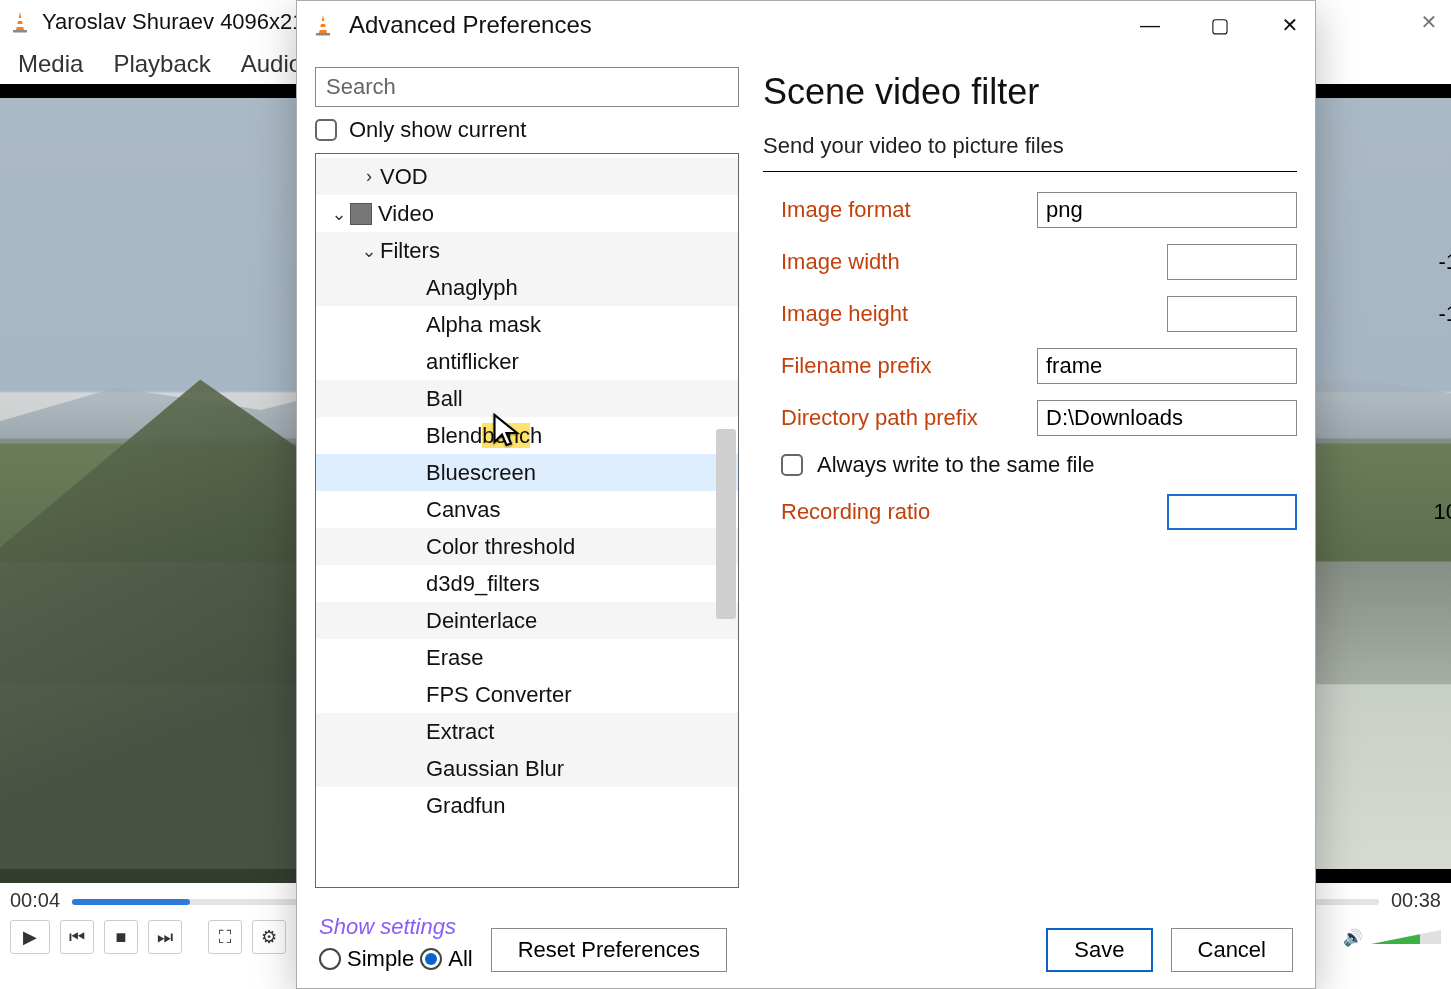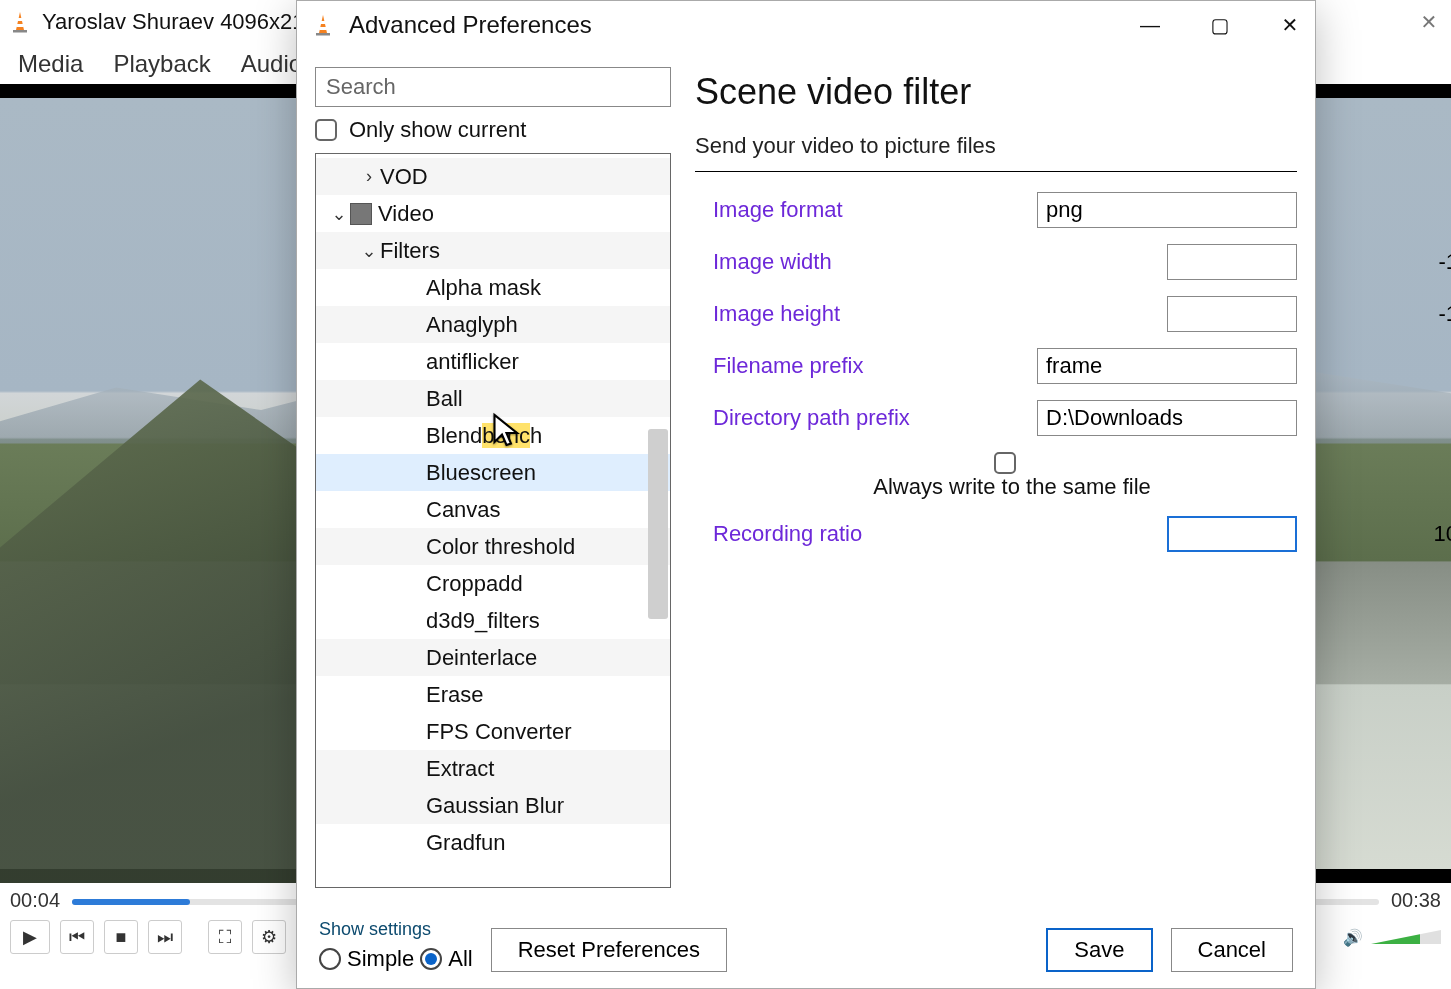--- a/index.html
+++ b/index.html
@@ -83,21 +83,21 @@
     font-size: 24px; color: #111;
   }
   .dlg-titlebar .ctrls { margin-left:auto; display:flex; gap:40px; align-items:center; }
   .dlg-titlebar .ctrls span { font-size:20px; width:30px; text-align:center; }
 
   .dlg-body {
     flex:1; display:flex; padding: 18px 18px 0 18px; gap: 24px; min-height:0;
   }
 
   
-  .left-col { width: 356px; display:flex; flex-direction:column; gap:10px; }
+  .left-col { width: 424px; display:flex; flex-direction:column; gap:10px; }
   .search-box {
     height: 40px; border:1px solid #888; font-size:22px; padding:0 10px; color:#666;
     display:flex; align-items:center;
   }
   .only-cur { display:flex; align-items:center; gap:12px; font-size:22px; color:#111; }
   .chk { width:22px; height:22px; border:2px solid #666; border-radius:5px; background:#fff; }
   .tree-wrap {
     flex:1; border:1px solid #666; position:relative; overflow:hidden;
     background:#fff;
   }
@@ -117,34 +117,34 @@
 
   
   .tree-sb { position:absolute; right:2px; top:275px; width:20px; height:190px; background:#cfcfcf; border-radius:3px; }
 
   
   .right-pane { flex:1; display:flex; flex-direction:column; }
   .pane-title { font-size:36px; color:#111; padding-top:4px; }
   .pane-sub   { font-size:22px; color:#222; margin-top:20px; padding-bottom:12px; border-bottom:1px solid #000; width:100%; }
   .form { margin-top:20px; display:flex; flex-direction:column; gap:16px; }
   .form-row { display:flex; align-items:center; }
-  .form-row .lbl { font-size:22px; color:#6d28d9; flex:1; padding-left:18px;}
+  .form-row .lbl { font-size:22px; color:#c2410c; flex:1; padding-left:18px;}
   .txt { height:36px; border:1px solid #888; font-size:22px; padding:0 8px; display:flex; align-items:center; width:260px; }
   .spin { height:36px; border:1px solid #888; width:130px; display:flex; align-items:center; }
   .spin.focus { border:1px solid #1a6fd6; box-shadow:0 0 0 1px #1a6fd6 inset; }
   .spin input { flex:1; border:none; outline:none; text-align:right; font-size:22px; padding-right:6px; background:transparent;}
   .chkrow-lbl { font-size:22px; color:#111; margin-left:14px;}
 
   
   .dlg-footer {
     height: 100px; padding: 8px 22px 16px 22px;
     display:flex; align-items:flex-end; gap:18px;
   }
   .show-settings { display:flex; flex-direction:column; gap:6px; }
-  .show-settings .title { font-size:18px; color:#0c4a6e; }
+  .show-settings .title { font-size:22px; color:#8b5cf6;font-style:italic; }
   .radios { display:flex; align-items:center; gap:6px; font-size:22px; }
   .radio { width:22px; height:22px; border:2px solid #444; border-radius:50%; display:inline-flex; align-items:center; justify-content:center; }
   .radio .dot { width:12px; height:12px; border-radius:50%; background:#0a63c9; display:none; }
   .radio.on .dot { display:block; }
   .bigbtn {
     height:44px; border:1px solid #888; padding:0 26px; font-size:22px; background:#fff;
     display:flex; align-items:center;
   }
   .bigbtn.primary { border:2px solid #0a63c9; }
   .spacer { flex:1; }
@@ -249,28 +249,28 @@
               <span class="arrow">⌄</span>
             <span class="cat-icon"></span>
             <span>Video</span>
           </div>
           <div class="tree-row alt">
             <span class="pad1"></span>
               <span class="arrow">⌄</span>
             <span>Filters</span>
           </div>
 
+          <div class="tree-row alt">
+              <span class="pad3"></span>
+              <span>Anaglyph</span>
+            </div>
           <div class="tree-row">
               <span class="pad3"></span>
               <span>Alpha mask</span>
             </div>
-          <div class="tree-row alt">
-              <span class="pad3"></span>
-              <span>Anaglyph</span>
-            </div>
           <div class="tree-row">
               <span class="pad3"></span>
               <span>antiflicker</span>
             </div>
           <div class="tree-row alt">
               <span class="pad3"></span>
               <span>Ball</span>
             </div>
           <div class="tree-row">
               <span class="pad3"></span>
@@ -280,24 +280,20 @@
               <span class="pad3"></span>
               <span>Bluescreen</span>
             </div>
           <div class="tree-row">
               <span class="pad3"></span>
               <span>Canvas</span>
             </div>
           <div class="tree-row alt">
               <span class="pad3"></span>
               <span>Color threshold</span>
-            </div>
-          <div class="tree-row">
-              <span class="pad3"></span>
-              <span>Croppadd</span>
             </div>
           <div class="tree-row">
               <span class="pad3"></span>
               <span>d3d9_filters</span>
             </div>
           <div class="tree-row alt">
               <span class="pad3"></span>
               <span>Deinterlace</span>
             </div>
           <div class="tree-row">
@@ -349,21 +345,21 @@
           </div>
         </div>
         <div class="form-row">
           <span class="lbl">Filename prefix</span>
           <div class="txt">frame</div>
         </div>
         <div class="form-row">
           <span class="lbl">Directory path prefix</span>
           <div class="txt">D:\Downloads</div>
         </div>
-        <div class="form-row" style="padding-left:18px;flex-direction:column;">
+        <div class="form-row" style="padding-left:18px;">
           <span class="chk"></span>
           <span class="chkrow-lbl">Always write to the same file</span>
         </div>
         <div class="form-row">
           <span class="lbl">Recording ratio</span>
           <div class="spin focus">
             <input value="10" style="">
 
           </div>
         </div>

